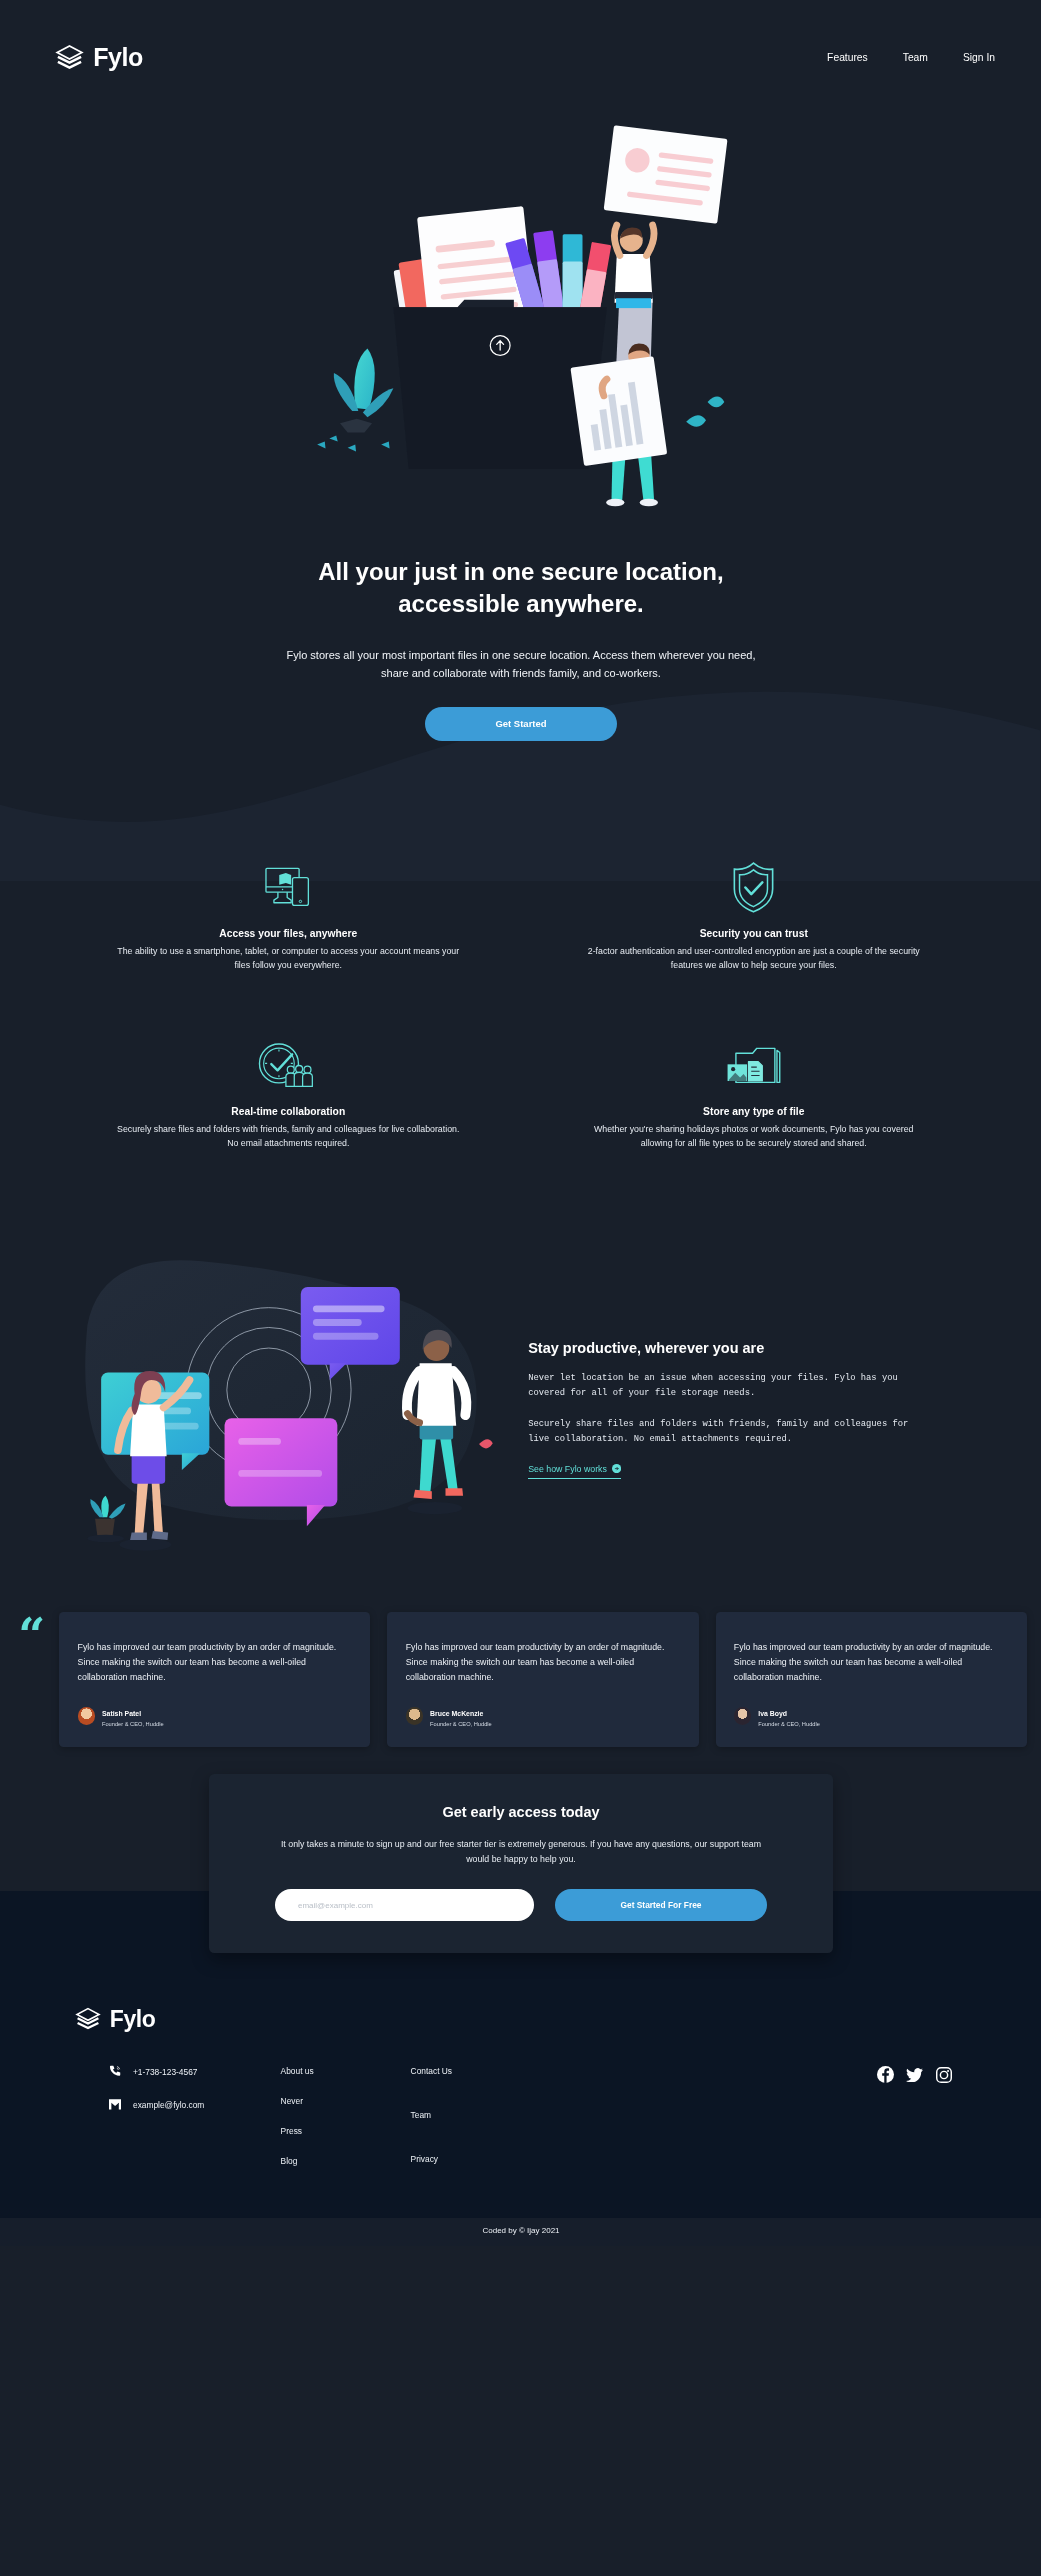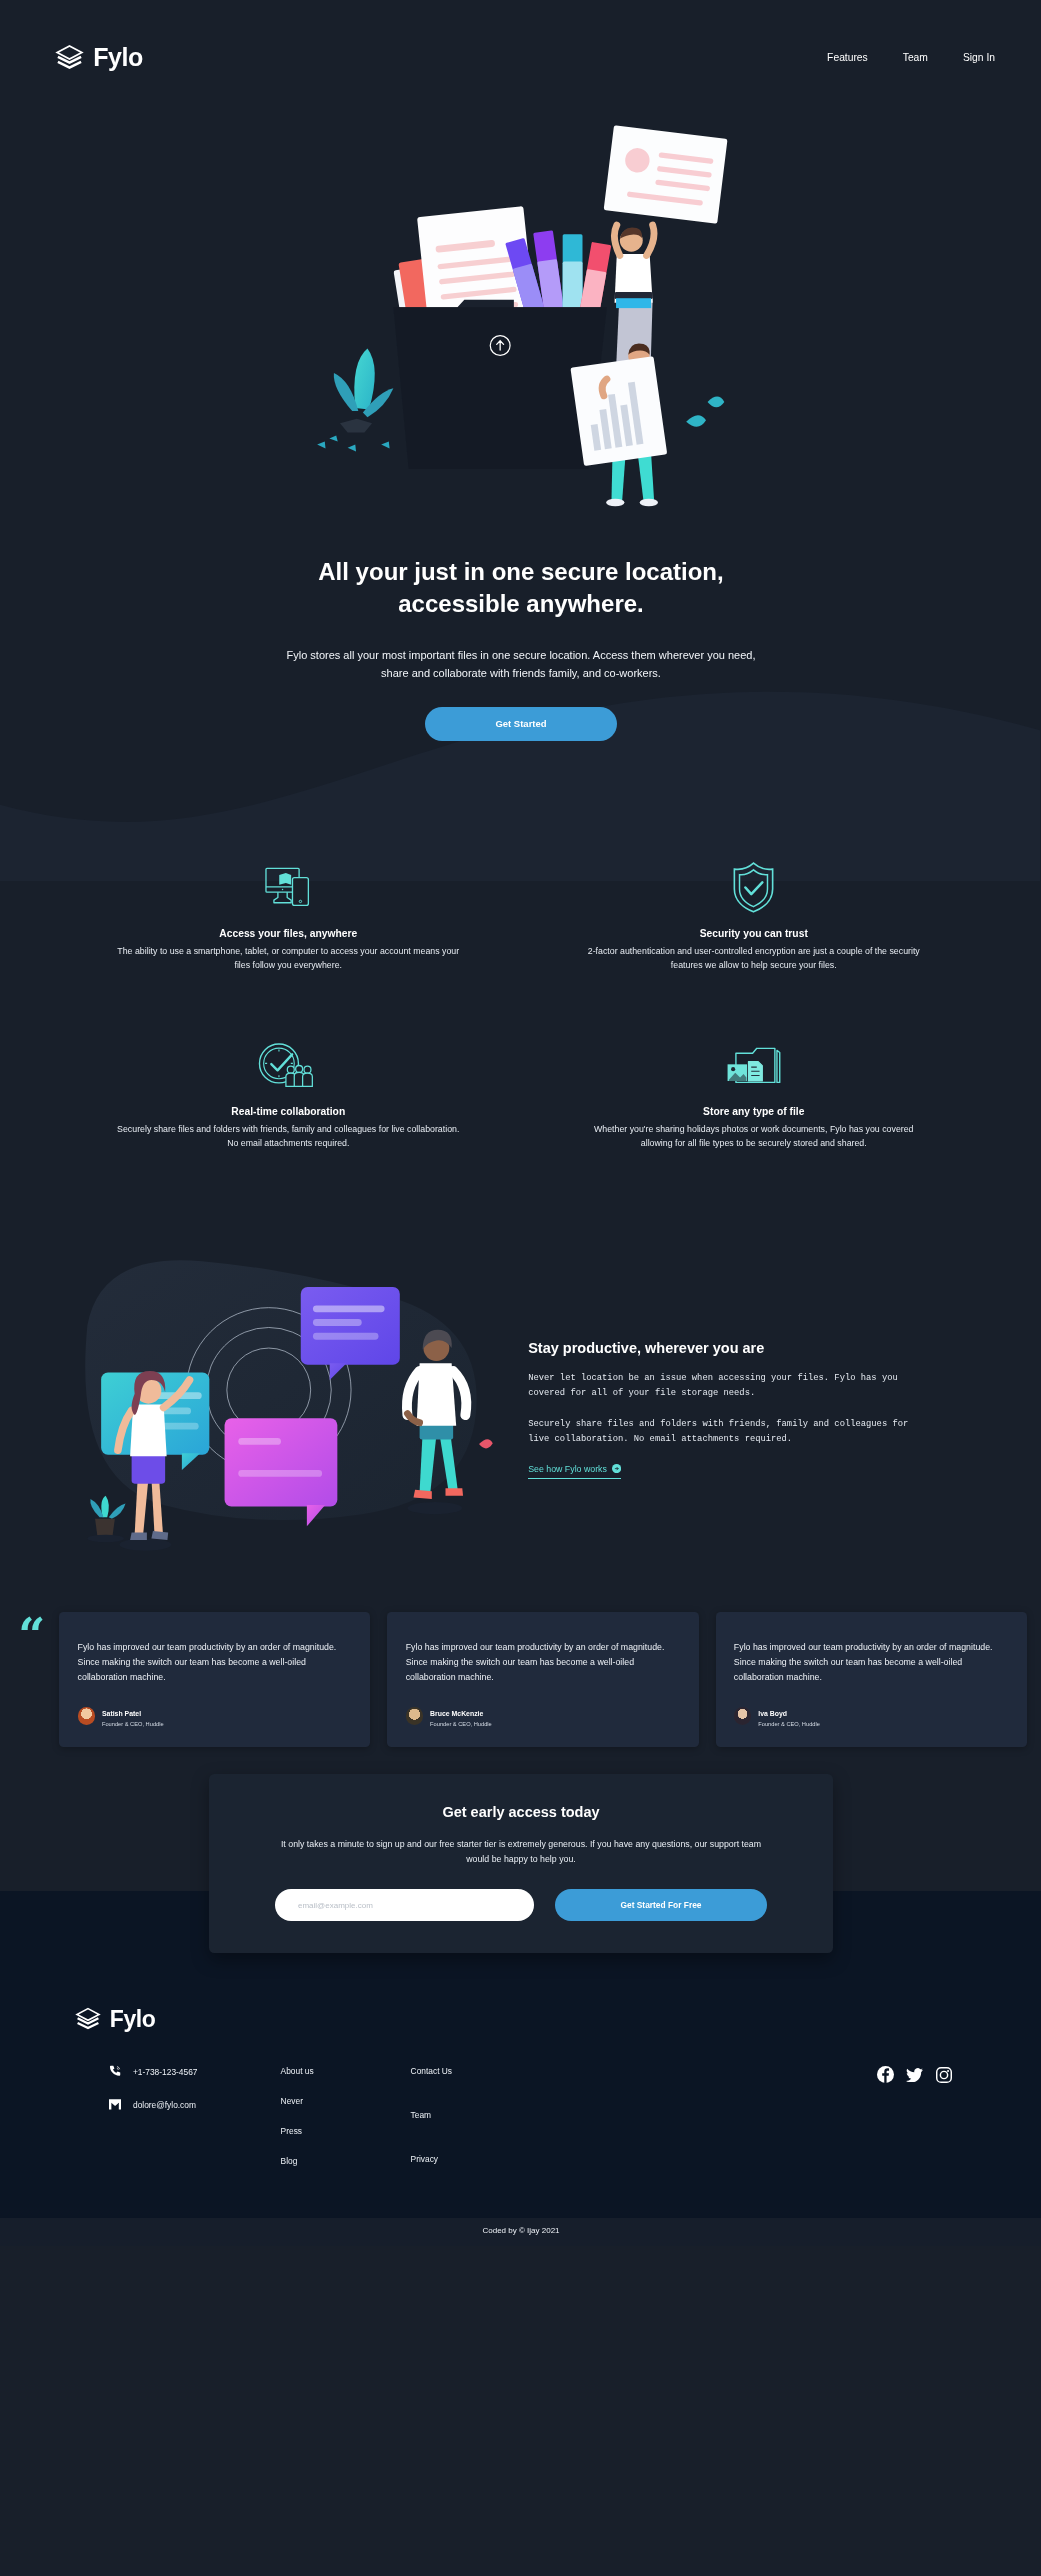--- a/index.html
+++ b/index.html
@@ -563,21 +563,21 @@
               </svg>
             </span>
             <span>+1-738-123-4567</span>
           </div>
           <div class="contact-row">
             <span class="icon-sm">
               <svg width="12.2" height="10.7" viewBox="0 0 18 15">
                 <path d="M0 0 L18 0 L18 15 L14.5 15 L14.5 5 L9 10 L3.5 5 L3.5 15 L0 15 Z" fill="#fff"></path>
               </svg>
             </span>
-            <span>dolore@fylo.com</span>
+            <span>example@fylo.com</span>
           </div>
         </div>
 
         <div class="col-links">
           <a class="flink" href="#">About us</a>
           <a class="flink" href="#">Never</a>
           <a class="flink" href="#">Press</a>
           <a class="flink" href="#">Blog</a>
         </div>
 

